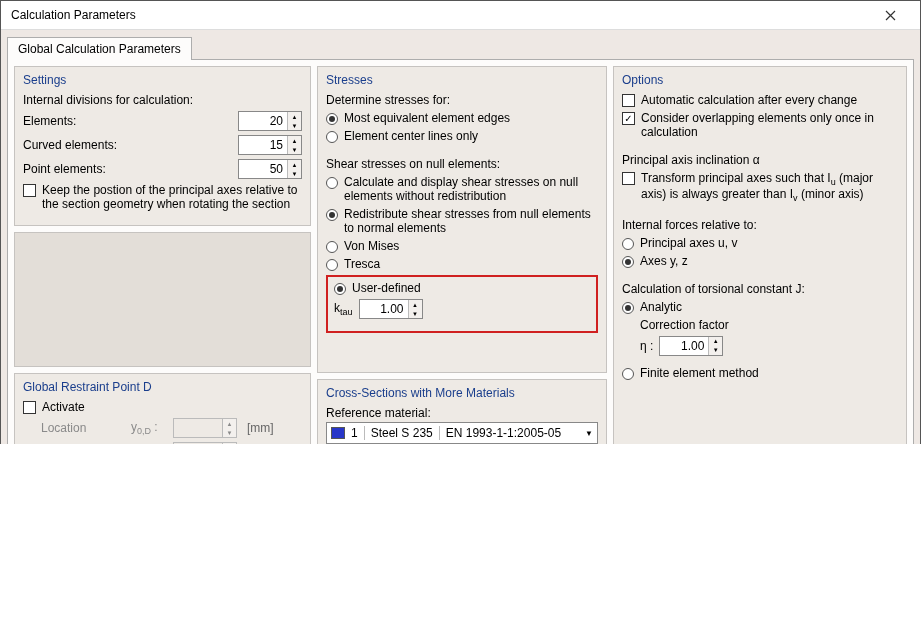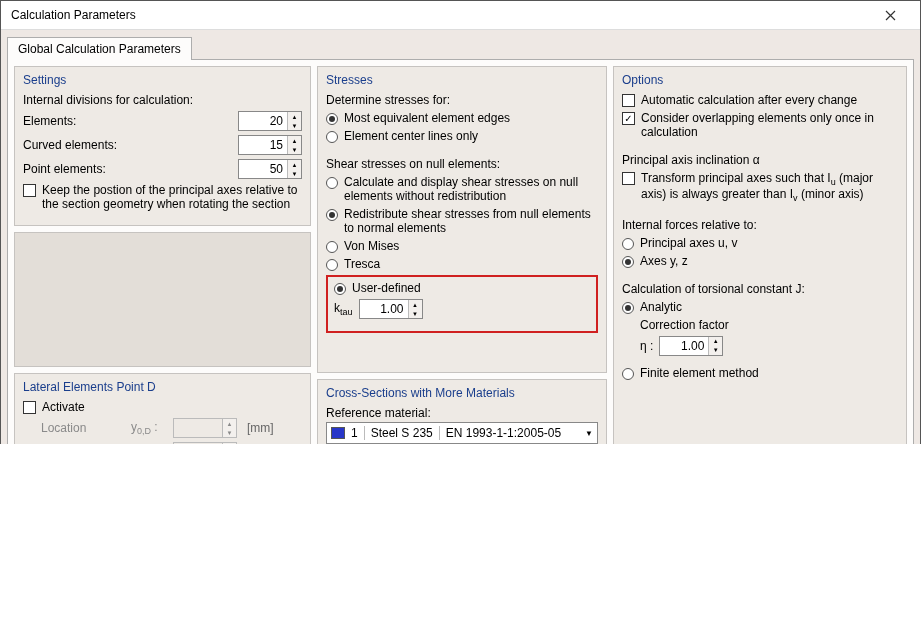--- a/index.html
+++ b/index.html
@@ -200,21 +200,21 @@
           </div>
           <div class="checkbox">
             <div class="cb-box"></div>
             <span>Keep the postion of the principal axes relative to the section geometry when rotating the section</span>
           </div>
         </div>
 
         <div class="blank-group" style="height:135px; flex:0 0 auto;"></div>
 
         <div class="group">
-          <div class="group-title">Lateral Elements Point D</div>
+          <div class="group-title">Global Restraint Point D</div>
           <div class="checkbox">
             <div class="cb-box"></div>
             <span>Activate</span>
           </div>
           <div class="row indent disabled-text">
             <span style="width:84px">Location</span>
             <span style="width:36px">y<span class="subscript">0,D</span> :</span>
             <div class="spinbox disabled">
               <input disabled="" style="">
               <div class="spins">

